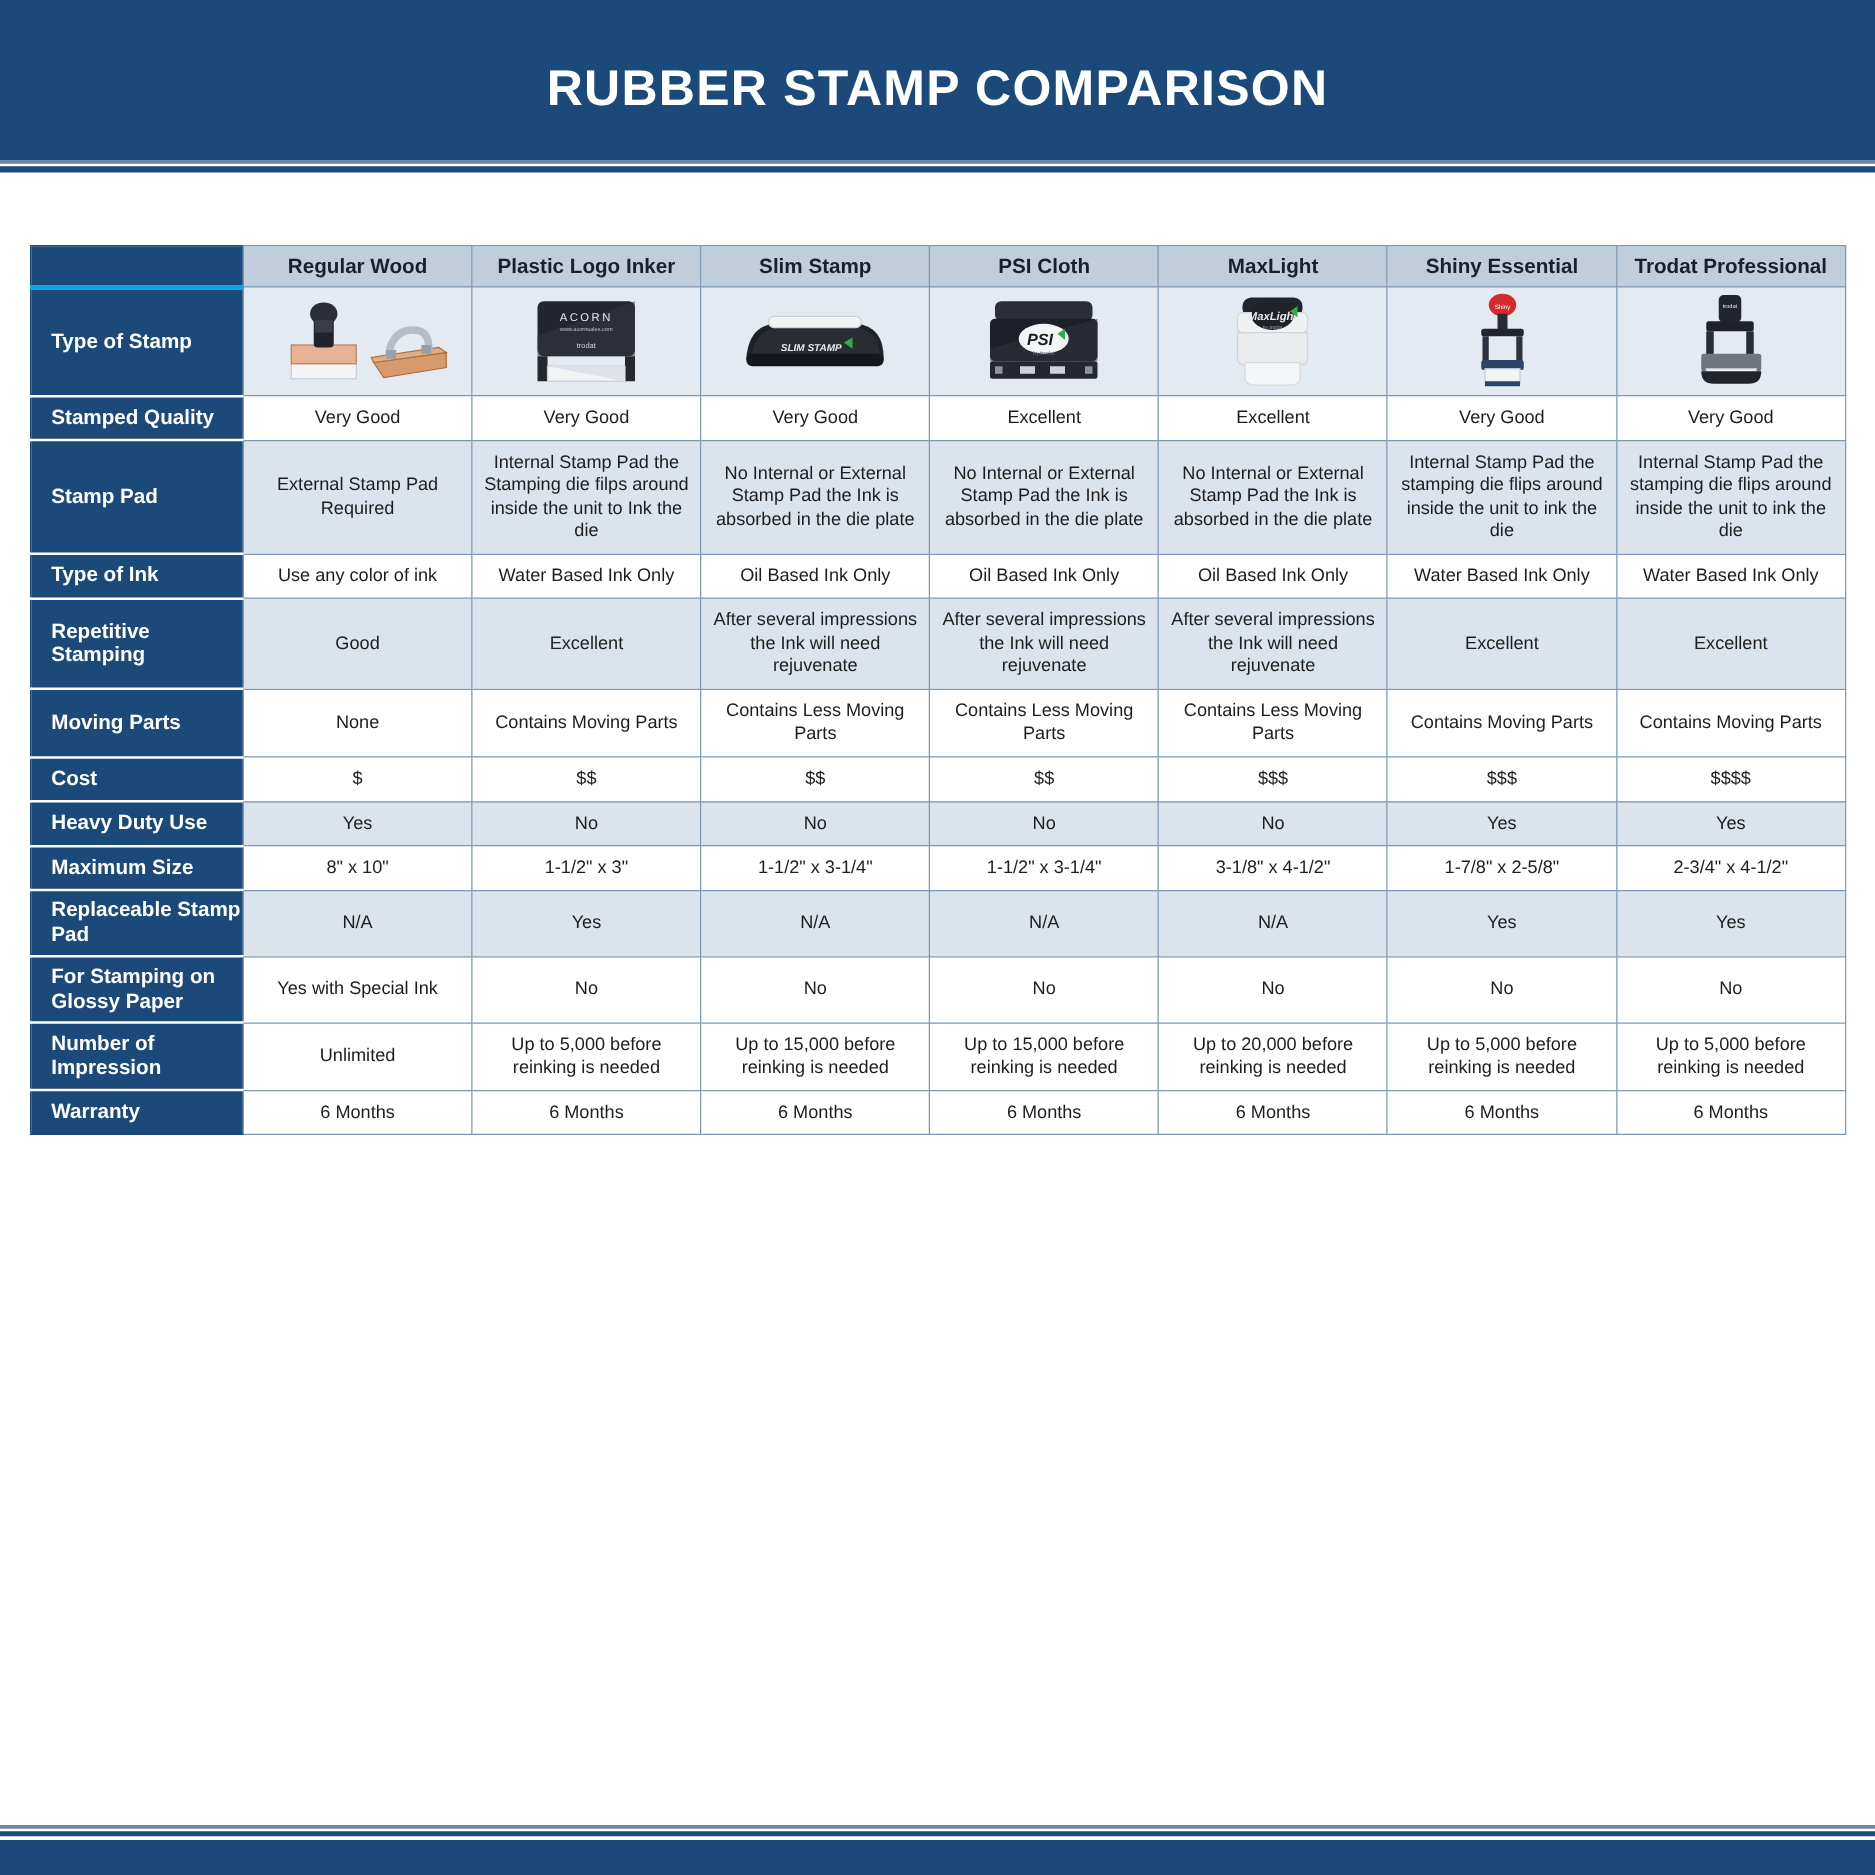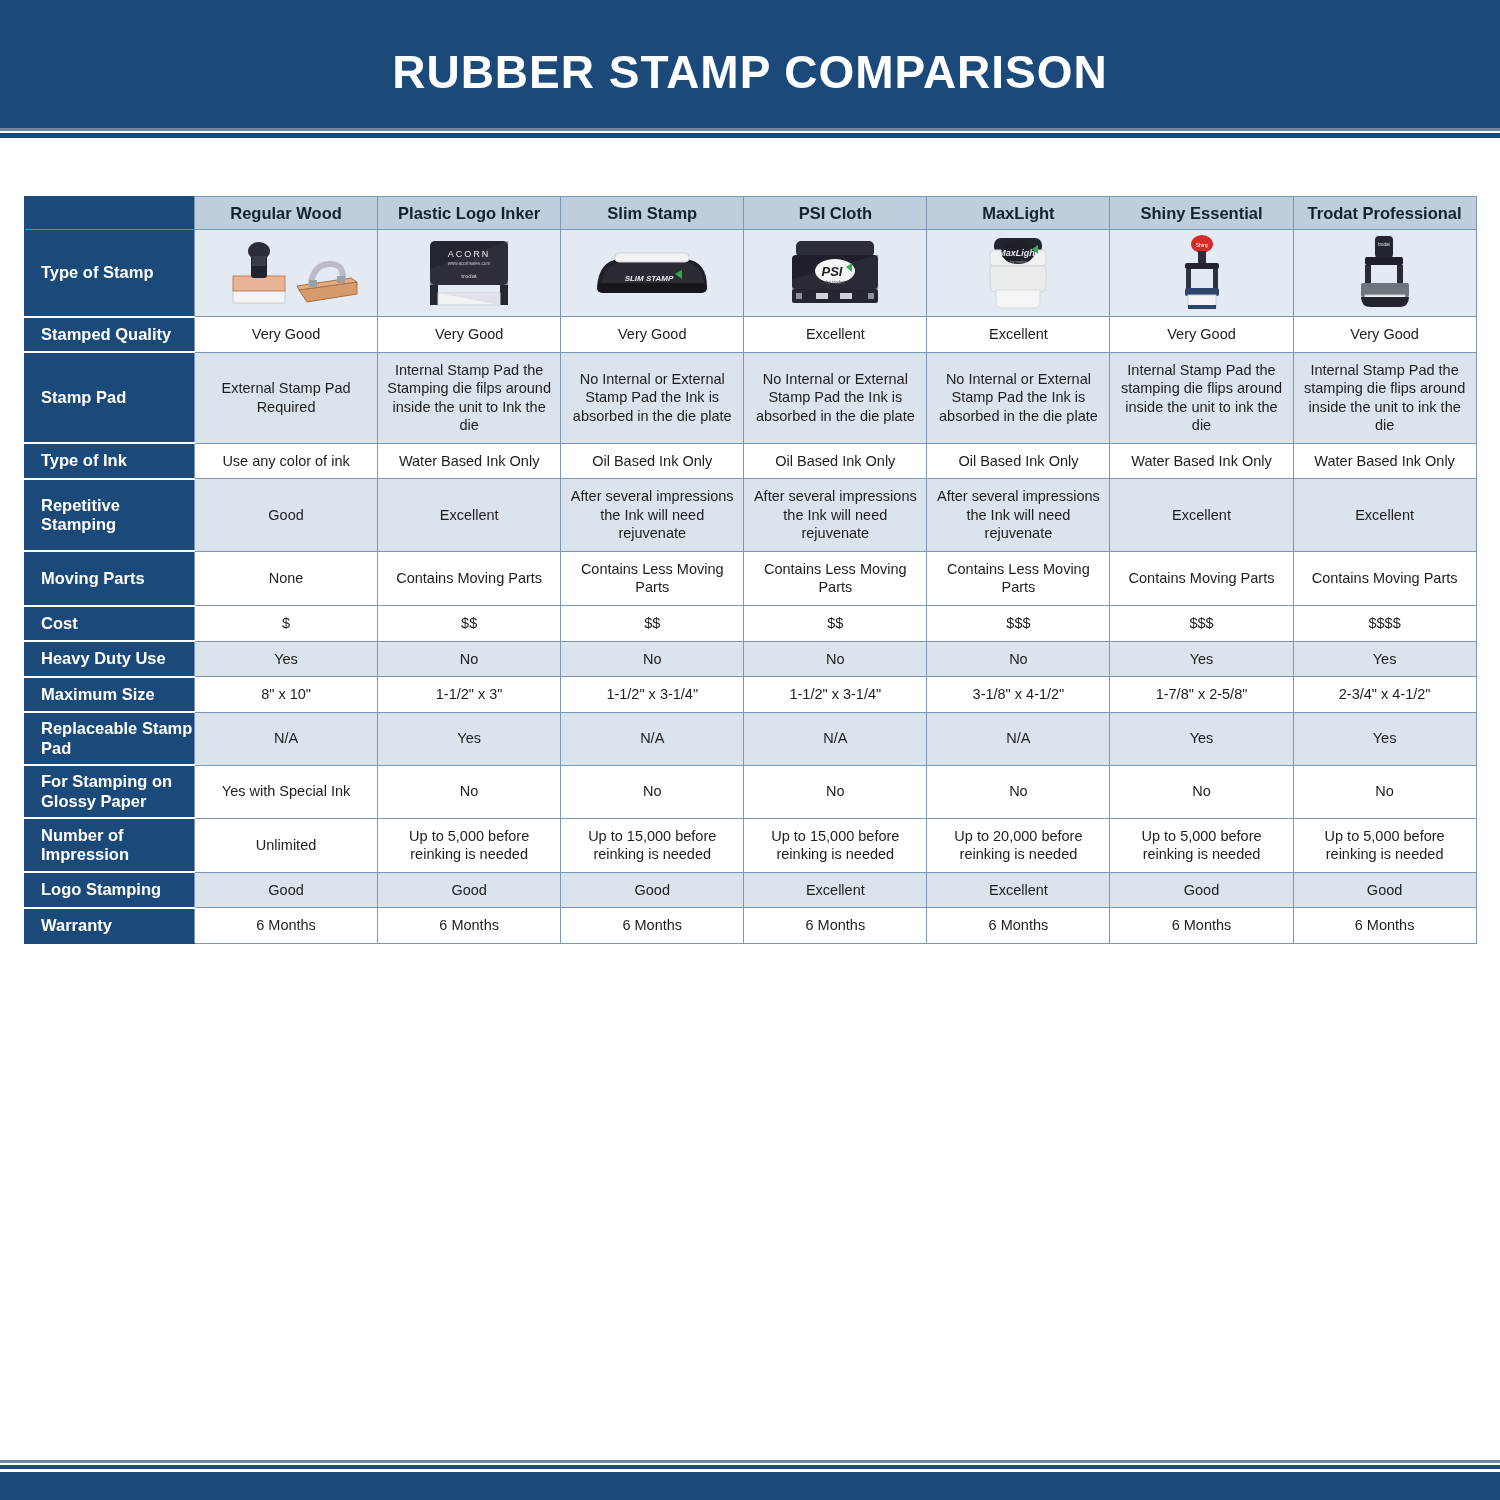--- a/index.html
+++ b/index.html
@@ -20,21 +20,21 @@
     left: 0; top: 0;
     width: 1500px;
     height: 128px;
     background: #1b4a7a;
     display: flex;
     align-items: center;
     justify-content: center;
   }
   .top-title {
     color: #ffffff;
-    font-size: 46px;
+    font-size: 40px;
     font-weight: bold;
     letter-spacing: 1px;
     white-space: nowrap;
     text-align: center;
     font-family: "Liberation Sans", sans-serif;
     margin-top: 15px;
   }
   .banner-rule-a {
     position: absolute;
     left: 0; top: 128px;
@@ -98,21 +98,21 @@
     font-weight: bold;
     font-size: 16.5px;
     text-align: left;
     padding: 6px 0 6px 16px;
     line-height: 1.18;
     border-left: 1px solid #1b4a7a;
     border-right: 1px solid #7c97b4;
     border-top: 2px solid #ffffff;
     border-bottom: 2px solid #ffffff;
   }
-  .rowlabel.first { border-top: 1px solid #0ea5e9; }
+  .rowlabel.first { border-top: 4px solid #0ea5e9; }
   .rowlabel.last  { border-bottom: 1px solid #1b4a7a; }
 
   
   .colhead {
     background: #bfcddc;
     color: #15212e;
     font-weight: bold;
     font-size: 16.5px;
     height: 26px;
     padding: 3px 2px;
@@ -390,30 +390,20 @@
         <tr class="plain">
           <td class="rowlabel">Number of Impression</td>
           <td class="cell">Unlimited</td>
           <td class="cell">Up to 5,000 before reinking is needed</td>
           <td class="cell">Up to 15,000 before reinking is needed</td>
           <td class="cell">Up to 15,000 before reinking is needed</td>
           <td class="cell">Up to 20,000 before reinking is needed</td>
           <td class="cell">Up to 5,000 before reinking is needed</td>
           <td class="cell">Up to 5,000 before reinking is needed</td>
         </tr>
-        <tr class="shade">
-          <td class="rowlabel">Logo Stamping</td>
-          <td class="cell">Good</td>
-          <td class="cell">Good</td>
-          <td class="cell">Good</td>
-          <td class="cell">Excellent</td>
-          <td class="cell">Excellent</td>
-          <td class="cell">Good</td>
-          <td class="cell">Good</td>
-        </tr>
         <tr class="plain">
           <td class="rowlabel last">Warranty</td>
           <td class="cell">6 Months</td>
           <td class="cell">6 Months</td>
           <td class="cell">6 Months</td>
           <td class="cell">6 Months</td>
           <td class="cell">6 Months</td>
           <td class="cell">6 Months</td>
           <td class="cell">6 Months</td>
         </tr>

